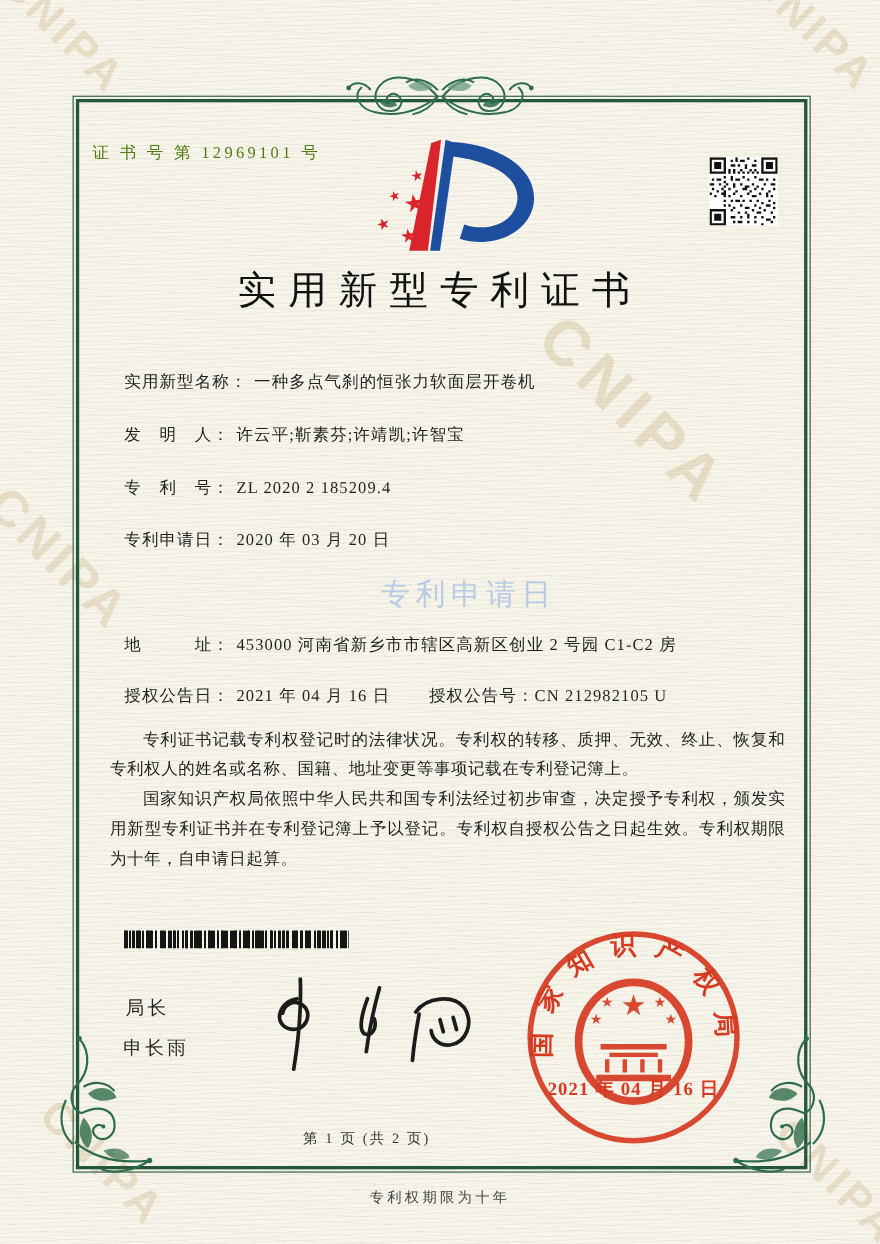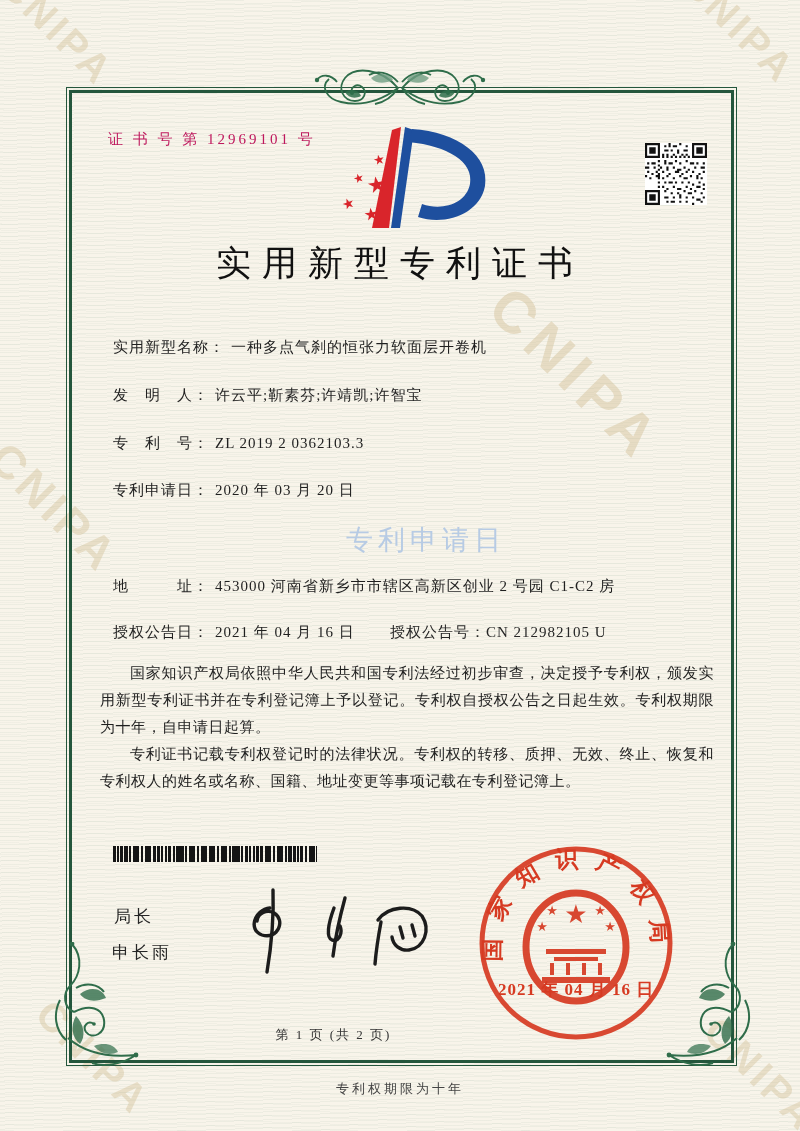--- a/index.html
+++ b/index.html
@@ -23,21 +23,21 @@
       font-weight:bold;color:rgba(210,190,150,0.42);transform:rotate(45deg);
       letter-spacing:4px;pointer-events:none;white-space:nowrap;}
   .wm-tl{left:-14px;top:6px;font-size:40px;}
   .wm-tr{left:668px;top:4px;font-size:40px;}
   .wm-mr{left:468px;top:340px;font-size:58px;letter-spacing:8px;color:rgba(214,196,158,0.5);}
   .wm-ml{left:-26px;top:480px;font-size:46px;}
   .wm-bl{left:22px;top:1035px;font-size:40px;}
   .wm-br{left:690px;top:1052px;font-size:40px;}
   .wm-company{position:absolute;left:346px;top:522px;font-size:27px;letter-spacing:5px;
       color:#b7cbe4;font-family:"Liberation Sans","DejaVu Sans",sans-serif;pointer-events:none;}
-  .cert-no{position:absolute;left:108px;top:130px;font-size:15px;letter-spacing:3px;color:#be185d;}
+  .cert-no{position:absolute;left:84px;top:130px;font-size:15px;letter-spacing:3px;color:#4d7c0f;}
   .logo{position:absolute;left:330px;top:116px;}
   .qr{position:absolute;left:645px;top:143px;width:62px;height:62px;background:#fff;}
   .doc-title{position:absolute;left:0;top:240px;width:800px;text-align:center;
       font-size:35px;font-weight:normal;letter-spacing:11px;color:#111;}
   .row{position:absolute;left:113px;font-size:15px;letter-spacing:1px;white-space:nowrap;}
   .row .lbl{color:#1f1f1f;}
   .row .val{color:#1f1f1f;margin-left:6px;}
   .grant-pair{position:absolute;left:390px;font-size:15px;letter-spacing:1px;white-space:nowrap;}
   .paras{position:absolute;left:100px;top:660px;width:614px;font-size:15px;
       line-height:27px;letter-spacing:0.5px;color:#1f1f1f;text-align:justify;}
@@ -147,39 +147,39 @@
 
   <div class="doc-title">实用新型专利证书</div>
 
   <div class="row" style="top:338px">
     <span class="lbl">实用新型名称：</span><span class="val">一种多点气刹的恒张力软面层开卷机</span>
   </div>
   <div class="row" style="top:386px">
     <span class="lbl">发　明　人：</span><span class="val">许云平;靳素芬;许靖凯;许智宝</span>
   </div>
   <div class="row" style="top:434px">
-    <span class="lbl">专　利　号：</span><span class="val">ZL 2019 2 0362103.3</span>
+    <span class="lbl">专　利　号：</span><span class="val">ZL 2020 2 185209.4</span>
   </div>
   <div class="row" style="top:481px">
     <span class="lbl">专利申请日：</span><span class="val">2020 年 03 月 20 日</span>
   </div>
   <div class="wm-company">专利申请日</div>
   <div class="row" style="top:577px">
     <span class="lbl">地　　　址：</span><span class="val">453000 河南省新乡市市辖区高新区创业 2 号园 C1-C2 房</span>
   </div>
   <div class="row" style="top:623px">
     <span class="lbl">授权公告日：</span><span class="val">2021 年 04 月 16 日</span>
   </div>
   <div class="grant-pair" style="top:623px">
     <span class="lbl">授权公告号：</span><span class="val">CN 212982105 U</span>
   </div>
 
   <div class="paras">
+    <p>专利证书记载专利权登记时的法律状况。专利权的转移、质押、无效、终止、恢复和专利权人的姓名或名称、国籍、地址变更等事项记载在专利登记簿上。</p>
     <p>国家知识产权局依照中华人民共和国专利法经过初步审查，决定授予专利权，颁发实用新型专利证书并在专利登记簿上予以登记。专利权自授权公告之日起生效。专利权期限为十年，自申请日起算。</p>
-    <p>专利证书记载专利权登记时的法律状况。专利权的转移、质押、无效、终止、恢复和专利权人的姓名或名称、国籍、地址变更等事项记载在专利登记簿上。</p>
   </div>
 
   <div class="barcode"></div>
 
   <div class="officer-title">局长</div>
   <div class="officer-name">申长雨</div>
 
   <svg class="signature" width="210" height="98" viewBox="0 0 210 98">
     <g fill="none" stroke="#1c1c1c" stroke-width="3.4" stroke-linecap="round">
       <path d="M40,26 C24,28 18,48 32,53 C48,58 56,38 44,31 C37,27 28,31 27,39"></path>

